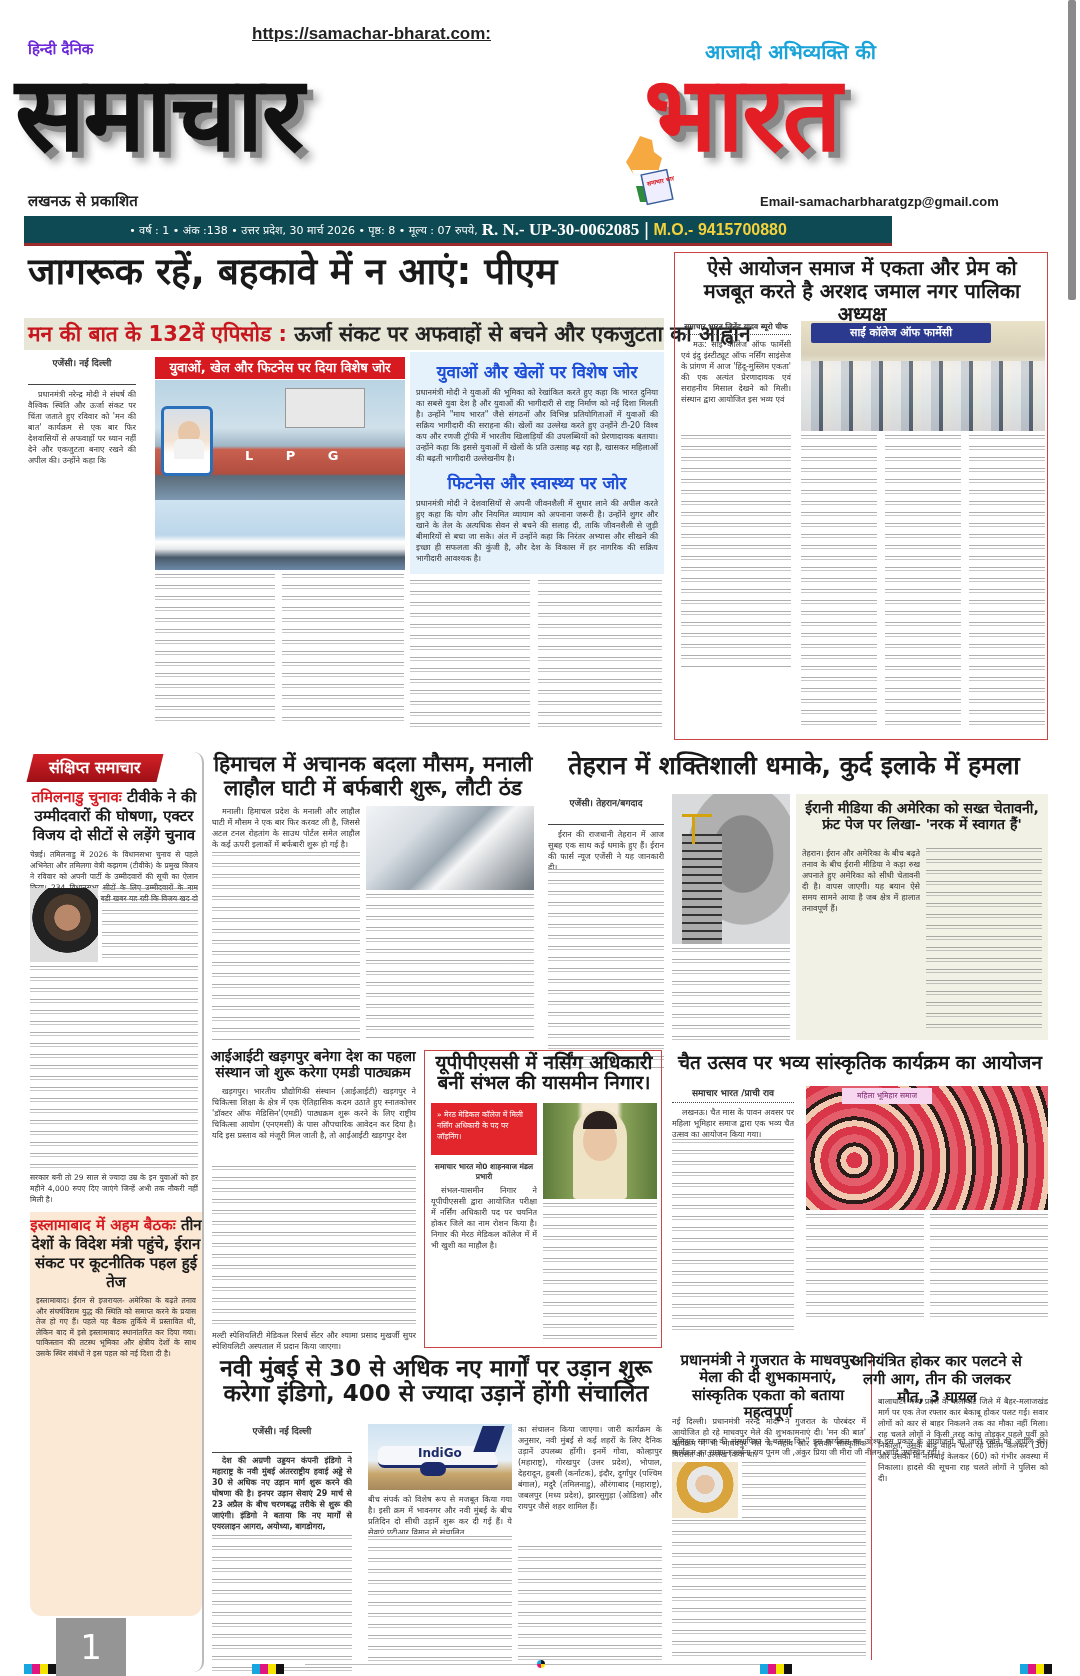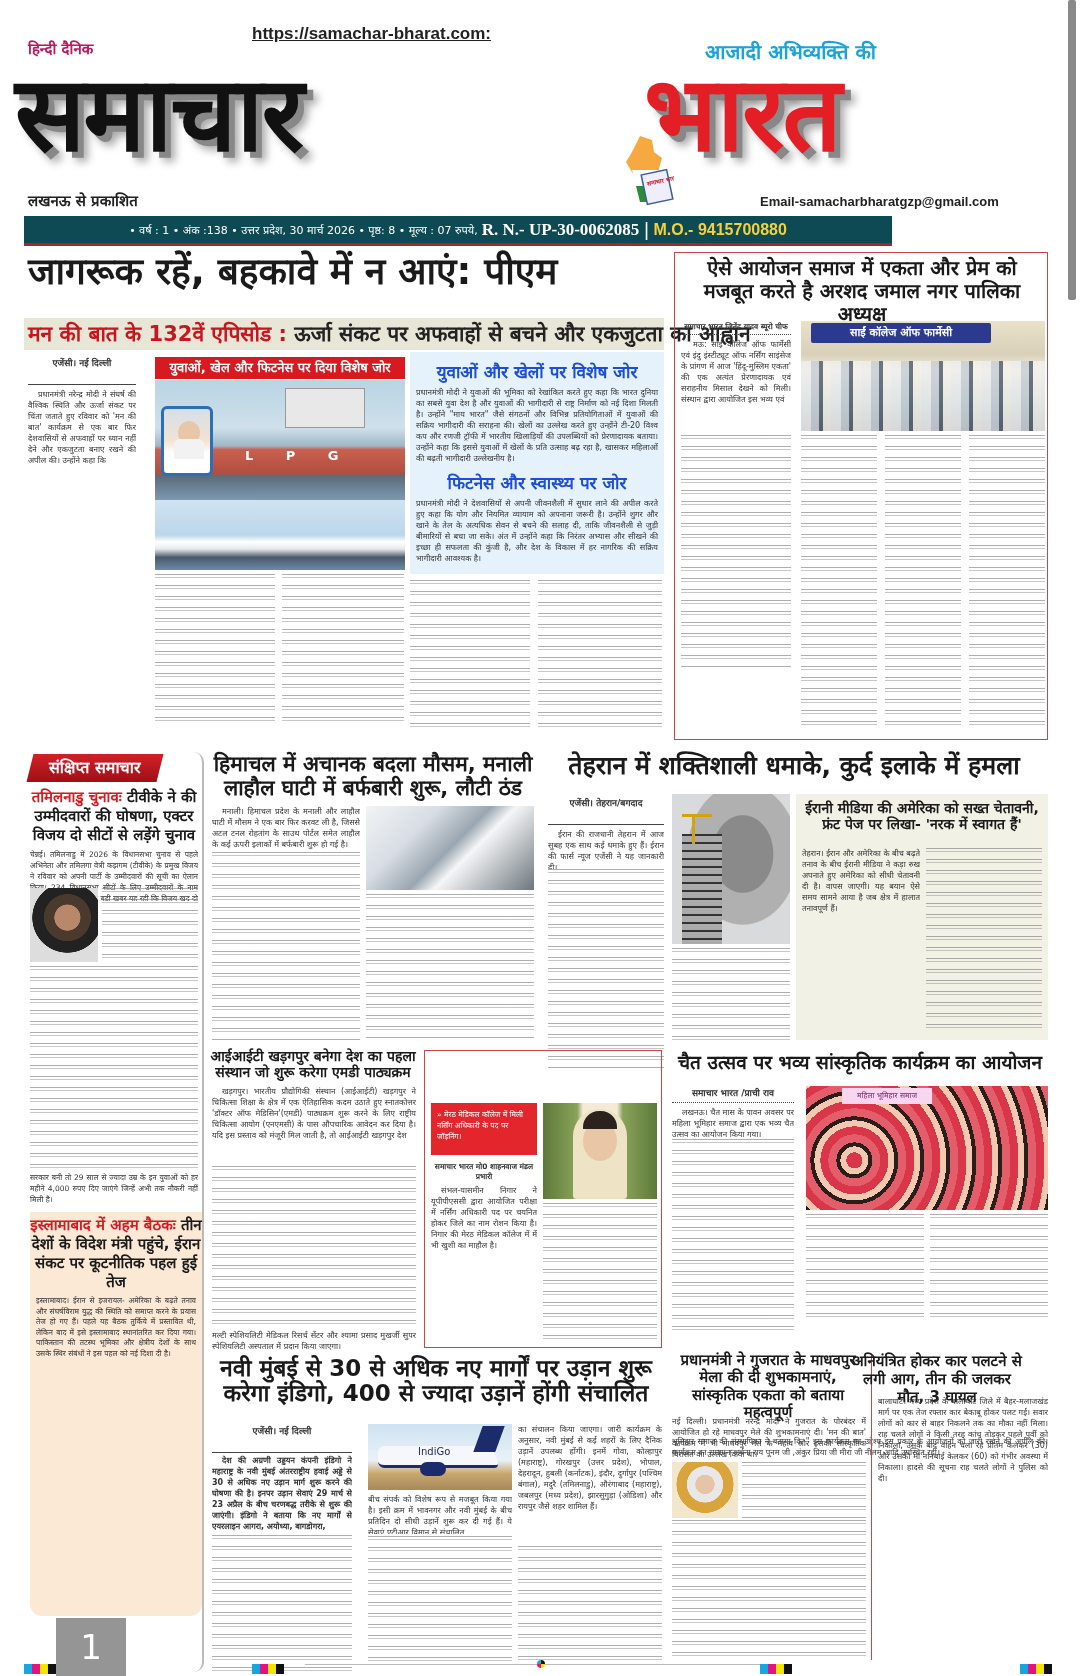--- a/index.html
+++ b/index.html
@@ -1,21 +1,21 @@
 <!DOCTYPE html>
 <html><head>
 <meta charset="utf-8">
 <style>
   * { box-sizing: border-box; margin: 0; padding: 0; }
   html, body { width: 1080px; height: 1676px; background: #fff; overflow: hidden; }
   body { font-family: "DejaVu Sans", "Liberation Sans", sans-serif; color: #222; position: relative; }
   .scrollbar { position: absolute; left: 1068px; top: 0; width: 8px; height: 300px; background: #8a8a8a; border-radius: 2px; }
 
   
-  .mast-tagline-left { position: absolute; left: 28px; top: 38px; font-size: 15px; font-weight: bold; color: #be185d; }
+  .mast-tagline-left { position: absolute; left: 28px; top: 38px; font-size: 15px; font-weight: bold; color: #6d28d9; }
   .mast-url { position: absolute; left: 252px; top: 24px; font-size: 17px; font-weight: bold; color: #222; text-decoration: underline; font-family: "Liberation Sans", sans-serif; }
   .mast-tagline-right { position: absolute; left: 705px; top: 38px; font-size: 20px; font-weight: bold; color: #1aa3d9; }
   .mast-title-black { position: absolute; left: 15px; top: 62px; font-size: 104px; line-height: 1; font-weight: 900; color: #111; text-shadow: 6px 6px 0 #888, 10px 10px 8px rgba(0,0,0,0.35); letter-spacing: -2px; font-family: "DejaVu Sans", sans-serif; }
   .mast-title-red { position: absolute; left: 644px; top: 62px; font-size: 104px; line-height: 1; font-weight: 900; color: #e31e24; text-shadow: 6px 6px 0 #888, 10px 10px 8px rgba(0,0,0,0.35); letter-spacing: -2px; font-family: "DejaVu Sans", sans-serif; }
   .mast-emblem { position: absolute; left: 618px; top: 132px; width: 56px; height: 80px; }
   .mast-published { position: absolute; left: 28px; top: 190px; font-size: 15px; font-weight: bold; color: #222; }
   .mast-email { position: absolute; left: 760px; top: 194px; font-size: 13px; font-weight: bold; color: #222; font-family: "Liberation Sans", sans-serif; }
   .mast-bar { position: absolute; left: 24px; top: 216px; width: 868px; height: 30px; background: #0e4a53; border-bottom: 3px solid #9b2a2a; display: flex; align-items: center; justify-content: center; color: #fff; gap: 4px; }
   .mast-bar .meta { font-size: 11px; }
   .mast-bar .rn { font-size: 17px; font-weight: bold; font-family: "Liberation Serif", serif; }
@@ -175,20 +175,21 @@
 </div>
 
 <div>
   <div class="h-black" style="left:208px;top:1048px;width:210px;font-size:14px;">आईआईटी खड़गपुर बनेगा देश का पहला संस्थान जो शुरू करेगा एमडी पाठ्यक्रम</div>
   <div class="txt" style="position:absolute;left:212px;top:1086px;width:204px;height:78px;text-indent:10px;">खड़गपुर। भारतीय प्रौद्योगिकी संस्थान (आईआईटी) खड़गपुर ने चिकित्सा शिक्षा के क्षेत्र में एक ऐतिहासिक कदम उठाते हुए स्नातकोत्तर 'डॉक्टर ऑफ मेडिसिन'(एमडी) पाठ्यक्रम शुरू करने के लिए राष्ट्रीय चिकित्सा आयोग (एनएमसी) के पास औपचारिक आवेदन कर दिया है। यदि इस प्रस्ताव को मंजूरी मिल जाती है, तो आईआईटी खड़गपुर देश</div>
   <div class="txt lines" style="position:absolute;left:212px;top:1166px;width:204px;height:164px;"></div>
   <div class="txt" style="position:absolute;left:212px;top:1330px;width:204px;height:24px;">मल्टी स्पेशियलिटी मेडिकल रिसर्च सेंटर और श्यामा प्रसाद मुखर्जी सुपर स्पेशियलिटी अस्पताल में प्रदान किया जाएगा।</div>
 </div>
 
 <div class="boxed" style="left:424px;top:1050px;width:238px;height:298px;">
+  <div class="h-black" style="left:4px;top:2px;width:230px;font-size:19px;line-height:1.05;">यूपीपीएससी में नर्सिंग अधिकारी बनीं संभल की यासमीन निगार।</div>
   <div style="position:absolute;left:6px;top:52px;width:106px;height:52px;background:#e3262c;color:#fff;font-size:7.5px;padding:6px;line-height:11px;">» मेरठ मेडिकल कॉलेज में मिली नर्सिंग अधिकारी के पद पर जॉइनिंग।</div>
   <div class="byline" style="position:absolute;left:6px;top:110px;width:106px;font-size:7.5px;border:none;">समाचार भारत मो0 शाहनवाज मंडल प्रभारी</div>
   <div class="photo" style="left:118px;top:52px;width:114px;height:96px;background:linear-gradient(90deg,#5d7a3a 0%,#8aa35a 30%,#f4ead6 35% 65%,#8aa35a 70%,#5d7a3a 100%);">
     <div style="position:absolute;left:30px;top:6px;width:54px;height:90px;border-radius:28px 28px 4px 4px;background:#efe3c6;"></div>
     <div style="position:absolute;left:40px;top:18px;width:34px;height:40px;border-radius:50%;background:#e9c6a6;"></div>
     <div style="position:absolute;left:40px;top:8px;width:34px;height:18px;border-radius:16px 16px 0 0;background:#2b2220;"></div>
   </div>
   <div class="txt" style="position:absolute;left:6px;top:134px;width:106px;height:158px;text-indent:10px;">संभल-यासमीन निगार ने यूपीपीएससी द्वारा आयोजित परीक्षा में नर्सिंग अधिकारी पद पर चयनित होकर जिले का नाम रोशन किया है। निगार की मेरठ मेडिकल कॉलेज में में भी खुशी का माहौल है।</div>
   <div class="txt lines" style="position:absolute;left:118px;top:152px;width:114px;height:140px;"></div>
 </div>
@@ -212,21 +213,21 @@
   <div class="h-black" style="left:208px;top:1356px;width:456px;font-size:23px;line-height:1.1;">नवी मुंबई से 30 से अधिक नए मार्गों पर उड़ान शुरू करेगा इंडिगो, 400 से ज्यादा उड़ानें होंगी संचालित</div>
   <div style="position:absolute;left:212px;top:1424px;width:140px;">
     <div class="byline">एजेंसी। नई दिल्ली</div>
     <div class="txt" style="height:80px;margin-top:2px;text-indent:10px;font-weight:bold;">देश की अग्रणी उड्डयन कंपनी इंडिगो ने महाराष्ट्र के नवी मुंबई अंतरराष्ट्रीय हवाई अड्डे से 30 से अधिक नए उड़ान मार्ग शुरू करने की घोषणा की है। इनपर उड़ान सेवाएं 29 मार्च से 23 अप्रैल के बीच चरणबद्ध तरीके से शुरू की जाएंगी। इंडिगो ने बताया कि नए मार्गों से एयरलाइन आगरा, अयोध्या, बागडोगरा,</div>
     <div class="txt lines" style="height:150px;"></div>
   </div>
   <div class="photo" style="left:368px;top:1424px;width:144px;height:66px;background:linear-gradient(#cfe3f2 0%,#e9f1f7 55%,#c9a86e 75%,#a7895c 100%);">
     <div style="position:absolute;left:10px;top:22px;width:120px;height:22px;border-radius:14px 40px 8px 14px;background:#f5f7fa;border-bottom:3px solid #1b2b6b;"></div>
     <div style="position:absolute;left:110px;top:2px;width:22px;height:26px;background:#1b2b6b;transform:skewX(-20deg);"></div>
     <div style="position:absolute;left:52px;top:38px;width:26px;height:14px;border-radius:7px;background:#1b2b6b;"></div>
-    <div style="position:absolute;left:50px;top:22px;font-size:10px;color:#1b2b6b;font-weight:normal;">IndiGo</div>
+    <div style="position:absolute;left:50px;top:22px;font-size:12px;color:#1b2b6b;font-weight:bold;">IndiGo</div>
   </div>
   <div class="txt" style="position:absolute;left:368px;top:1494px;width:144px;height:40px;">बीच संपर्क को विशेष रूप से मजबूत किया गया है। इसी क्रम में भावनगर और नवी मुंबई के बीच प्रतिदिन दो सीधी उड़ानें शुरू कर दी गई हैं। ये सेवाएं एटीआर विमान से संचालित</div>
   <div class="txt lines" style="position:absolute;left:368px;top:1536px;width:144px;height:126px;"></div>
   <div class="txt" style="position:absolute;left:518px;top:1424px;width:144px;height:120px;">का संचालन किया जाएगा। जारी कार्यक्रम के अनुसार, नवी मुंबई से कई शहरों के लिए दैनिक उड़ानें उपलब्ध होंगी। इनमें गोवा, कोल्हापुर (महाराष्ट्र), गोरखपुर (उत्तर प्रदेश), भोपाल, देहरादून, हुबली (कर्नाटक), इंदौर, दुर्गापुर (पश्चिम बंगाल), मदुरै (तमिलनाडु), औरंगाबाद (महाराष्ट्र), जबलपुर (मध्य प्रदेश), झारसुगुड़ा (ओडिशा) और रायपुर जैसे शहर शामिल हैं।</div>
   <div class="txt lines" style="position:absolute;left:518px;top:1546px;width:144px;height:116px;"></div>
 </div>
 
 <div>
   <div class="h-black" style="left:670px;top:1352px;width:196px;font-size:15px;line-height:1.15;">प्रधानमंत्री ने गुजरात के माधवपुर मेला की दी शुभकामनाएं, सांस्कृतिक एकता को बताया महत्वपूर्ण</div>
   <div class="txt" style="position:absolute;left:672px;top:1416px;width:194px;height:44px;text-indent:0;">नई दिल्ली। प्रधानमंत्री नरेन्द्र मोदी ने गुजरात के पोरबंदर में आयोजित हो रहे माधवपुर मेले की शुभकामनाएं दी। 'मन की बात' कार्यक्रम में भी माधवपुर मेले के महत्व और इसकी सांस्कृतिक विरासत का उल्लेख किया था।</div>

